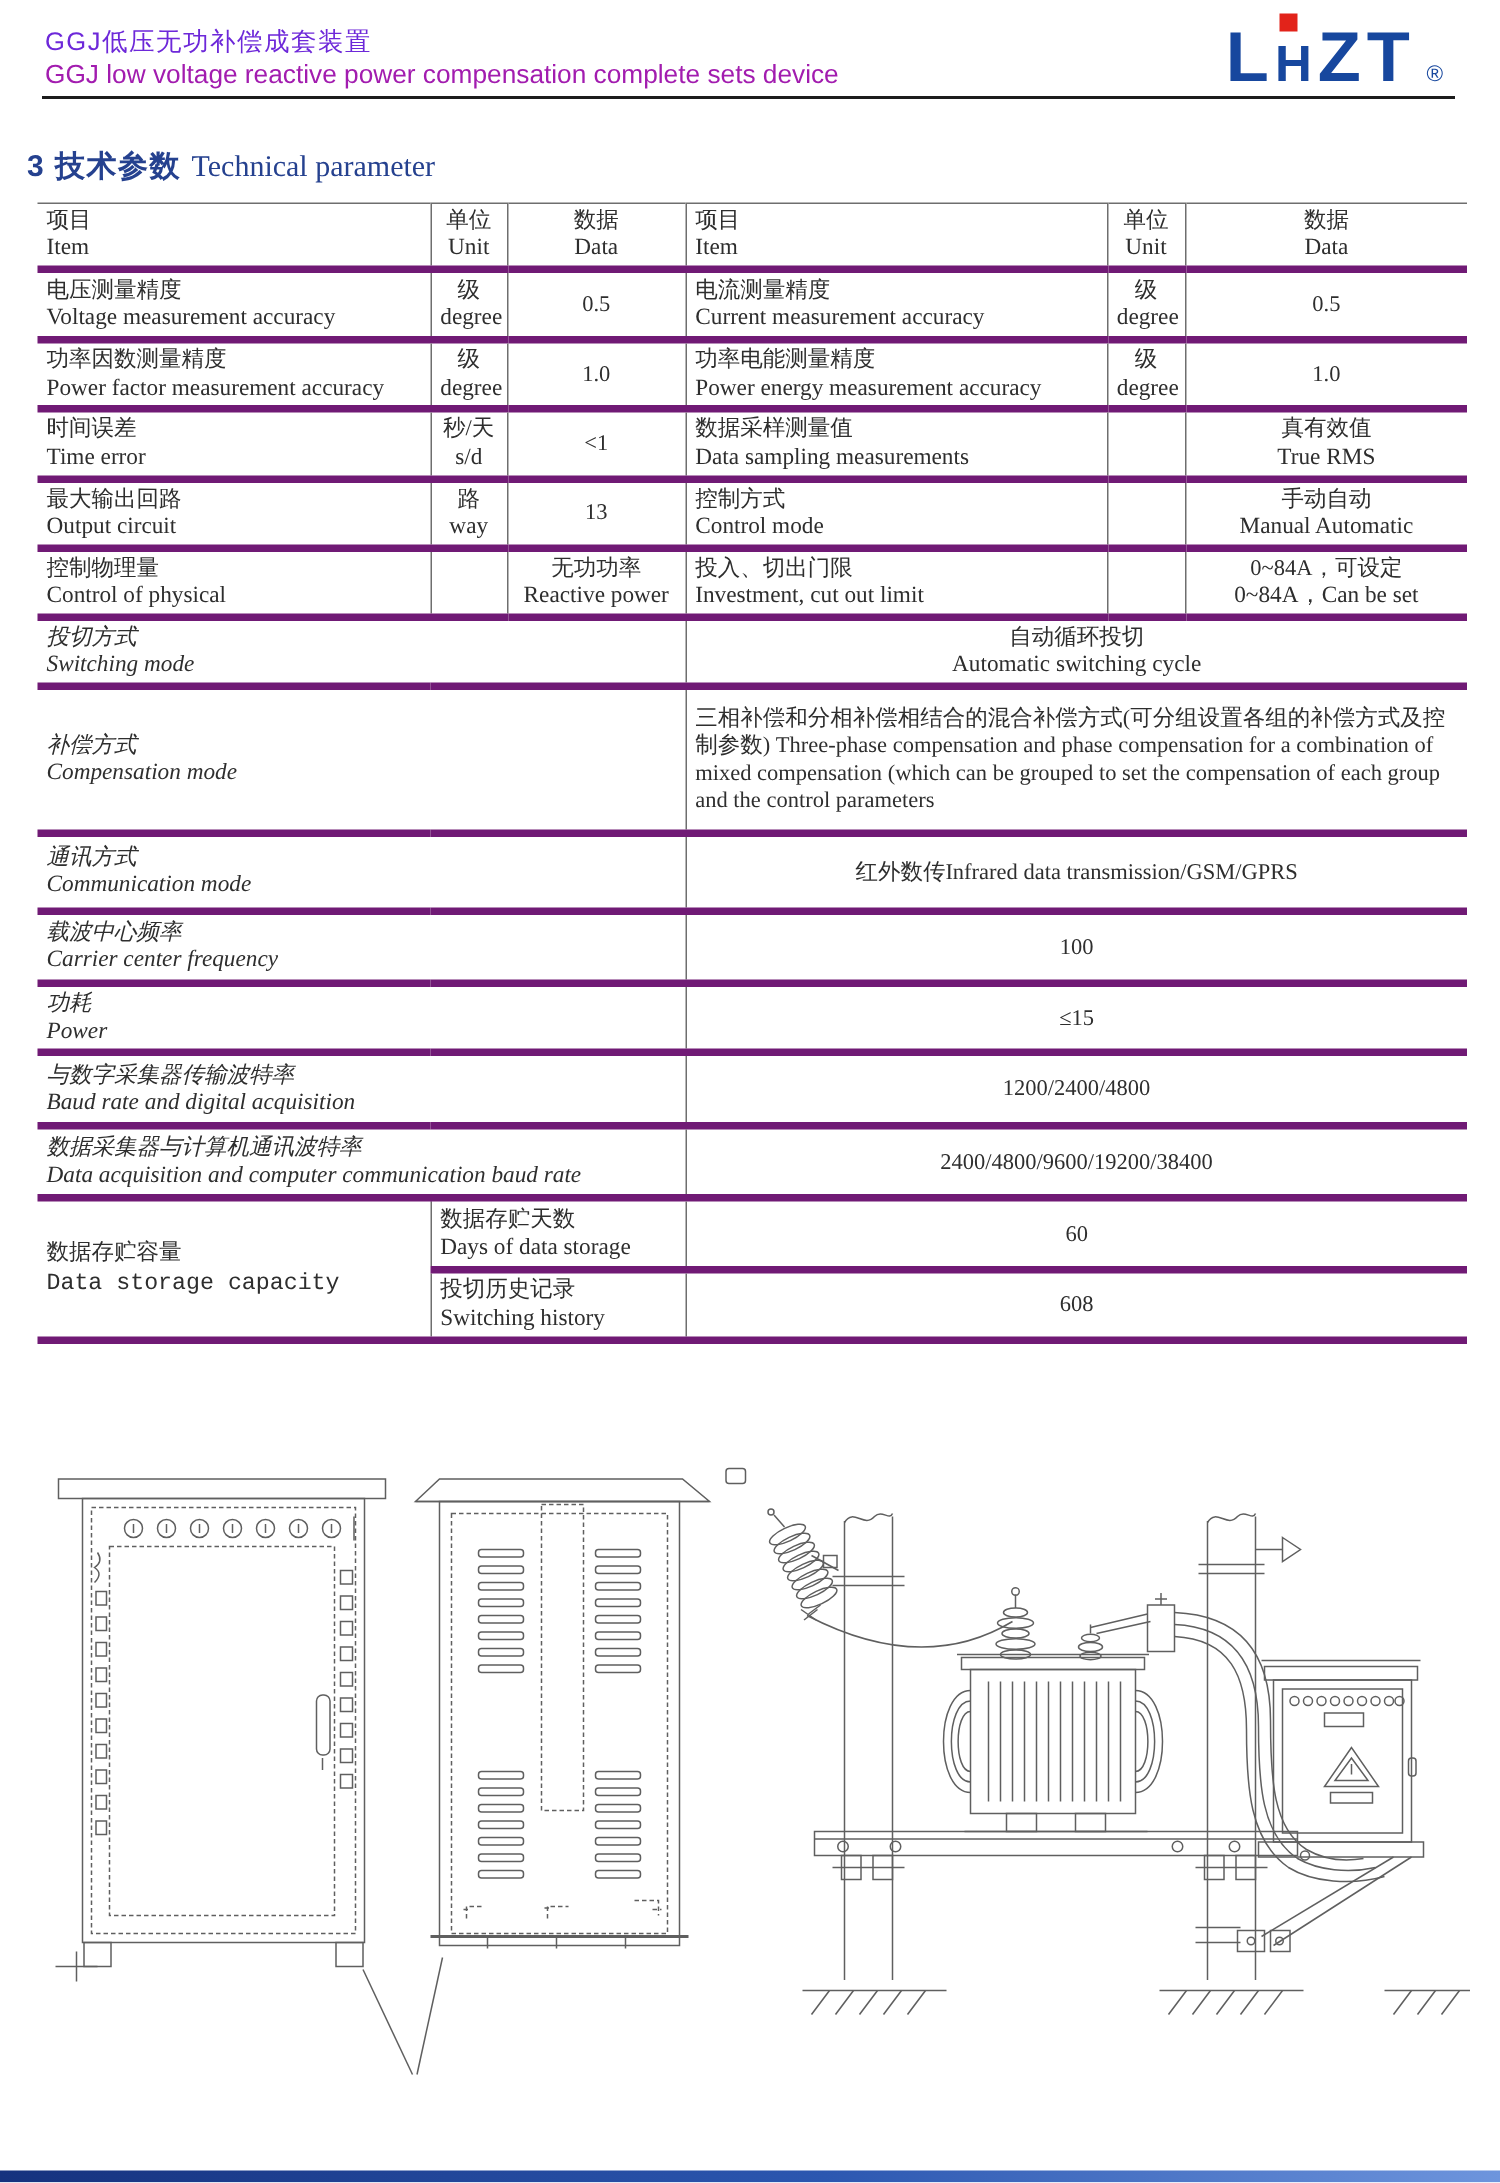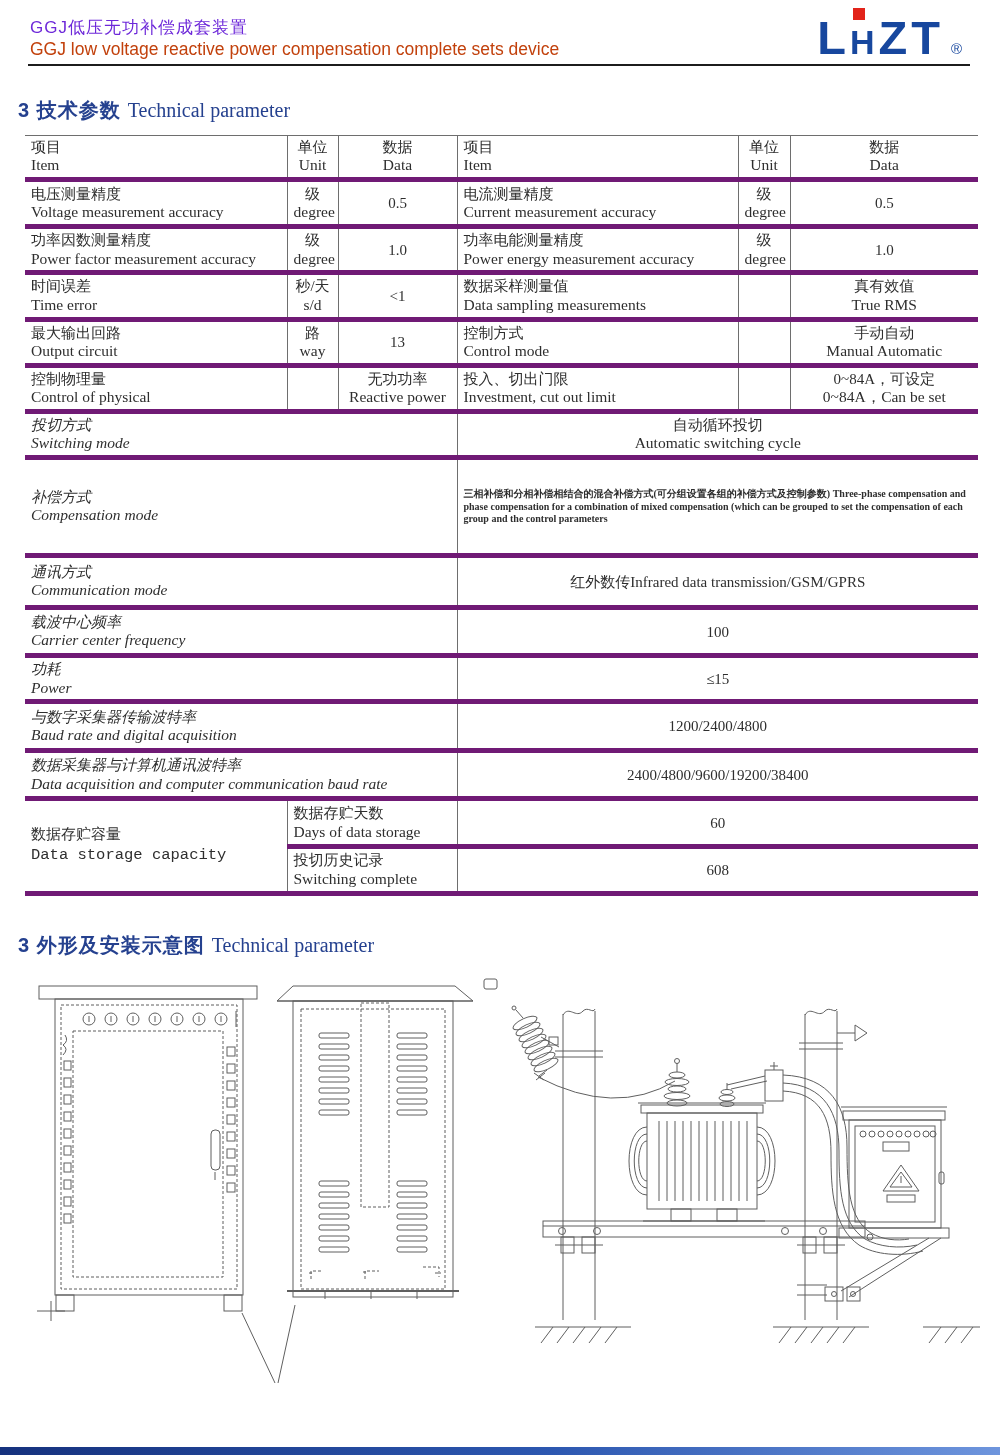--- a/index.html
+++ b/index.html
@@ -3,21 +3,21 @@
 <meta charset="utf-8">
 <style>
   html,body { margin:0; padding:0; background:#ffffff; }
   .page { position:relative; width:1000px; height:1455px; background:#fff; overflow:hidden;
           font-family:"Liberation Serif", serif; color:#2b2b2b; }
 
   
   .hdr-zh { position:absolute; left:30px; top:16px; font-family:"Liberation Sans",sans-serif;
             font-size:17px; color:#6d28d9; letter-spacing:1px; }
   .hdr-en { position:absolute; left:30px; top:39px; font-family:"Liberation Sans",sans-serif;
-            font-size:17.5px; color:#c2410c; }
+            font-size:17.5px; color:#a21caf; }
   .hdr-line { position:absolute; left:28px; top:64px; width:942px; height:2px; background:#1c1c1c; }
 
   .logo { position:absolute; right:38px; top:10px; font-family:"Liberation Sans",sans-serif;
           font-weight:bold; color:#17479e; white-space:nowrap; }
   .logo .big { font-size:47px; letter-spacing:4px; }
   .logo .h   { font-size:34px; letter-spacing:4px; position:relative; }
   .logo .dot { position:absolute; left:3px; top:-15px; width:12px; height:12px; background:#e2231a; }
   .logo .reg { font-size:15px; font-weight:normal; margin-left:7px; color:#17479e; }
 
   
@@ -35,21 +35,21 @@
                font-size:15px; color:#2e2e2e; vertical-align:middle; }
   .ptable td span { display:block; line-height:1.22; }
   .ptable .en-line { font-size:15.5px; }
   .br  { border-right:1px solid #6e6e6e; }
   .lbl { text-align:left; padding-left:12px; }
   .ctr { text-align:center; }
   .span-lbl { padding-left:42px;font-style:italic; }
   .stor-lbl { padding-left:30px;font-family:Liberation Mono, monospace; }
   .sub-lbl  { padding-left:14px; }
   .freeform { text-align:left; padding:6px 12px; }
-  .freeform span { line-height:1.55; font-size:10px;font-weight:bold; }
+  .freeform span { line-height:1.55; font-size:15px; }
 
   
   .drawings { position:absolute; left:25px; top:975px; }
   .drawings svg { display:block; }
 
   
   .footer-bar { position:absolute; left:0; bottom:0; width:1000px; height:8px;
                 background:linear-gradient(90deg,#16327e 0%, #2c57b0 55%, #6e95dd 100%); }
 </style>
 </head>
@@ -312,32 +312,29 @@
             <span>数据存贮天数</span>
             <span class="en-line">Days of data storage</span>
           </td>
       <td colspan="3" class="ctr">
             <span>60</span>
           </td>
     </tr>
     <tr style="height:45px">
       <td colspan="2" class="lbl sub-lbl br">
             <span>投切历史记录</span>
-            <span class="en-line">Switching complete</span>
+            <span class="en-line">Switching history</span>
           </td>
       <td colspan="3" class="ctr">
             <span>608</span>
           </td>
     </tr>
   </tbody>
     </table>
 
-  <div class="sec" id="sec-outline">
-    <span class="zh">3 外形及安装示意图</span><span class="en">Technical parameter</span>
-  </div>
 
   <div class="drawings">
     <svg width="955" height="430" viewBox="0 0 955 430" fill="none" stroke="#5f5f5f" stroke-width="1">
 
       <g>
         <rect x="14" y="11" width="218" height="13"></rect>
         <rect x="30" y="24" width="188" height="296"></rect>
         <rect x="36" y="30" width="176" height="284" stroke-dasharray="3,2"></rect>
         <circle cx="64" cy="44" r="6"></circle>
           <circle cx="86" cy="44" r="6"></circle>

